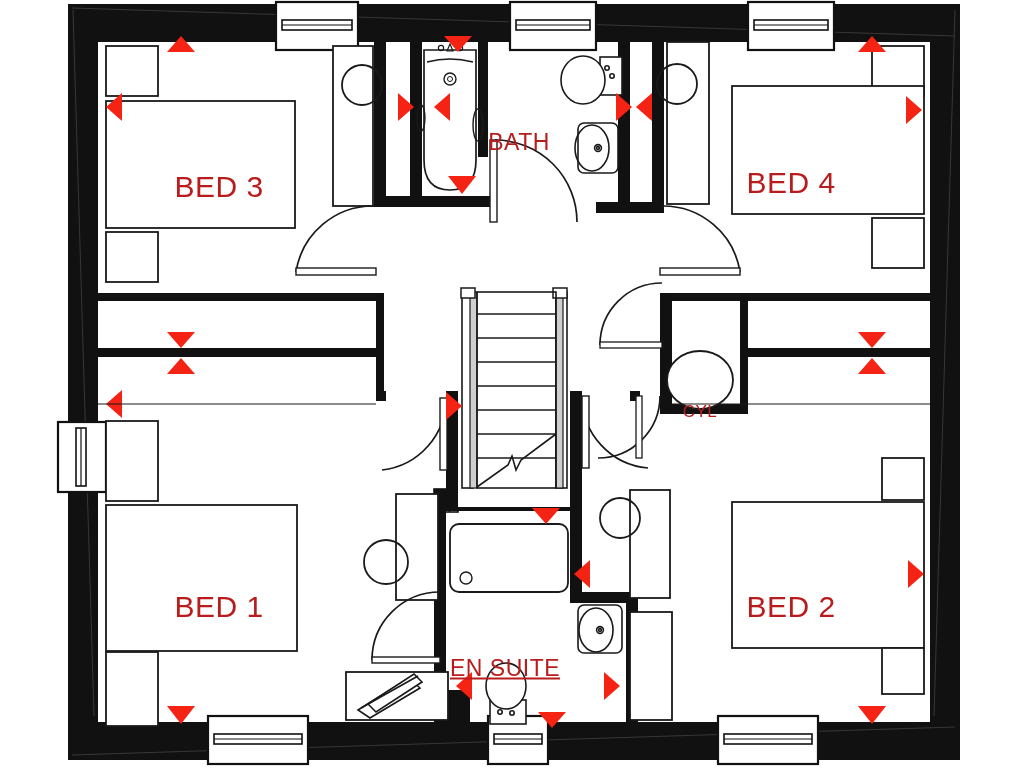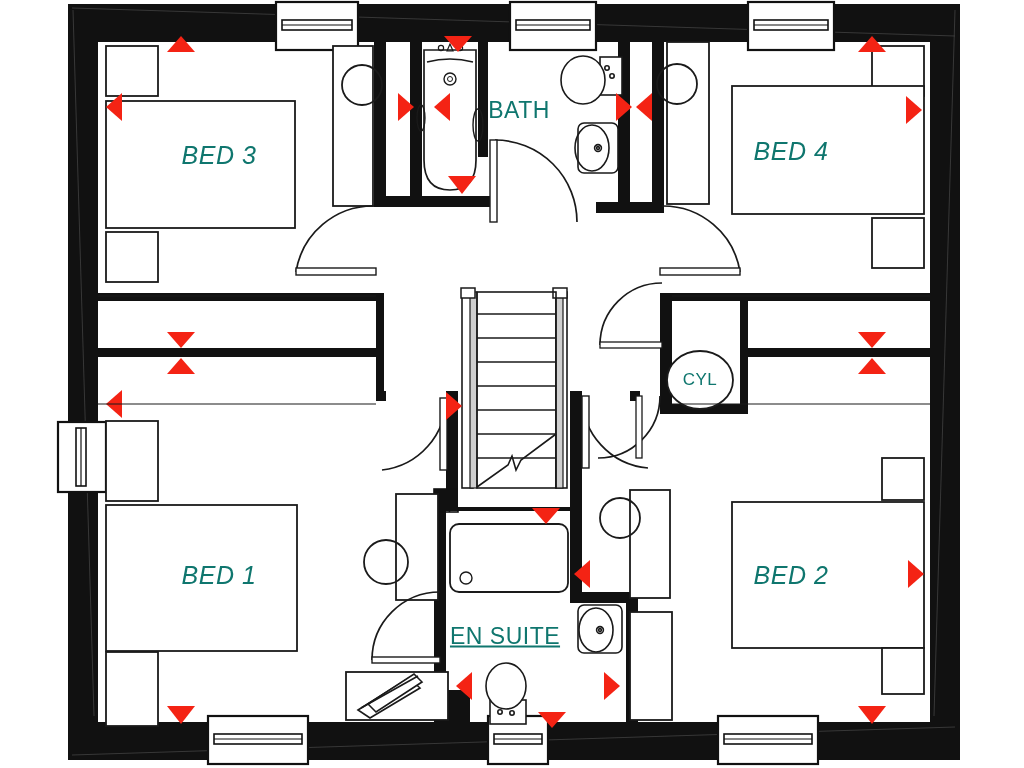--- a/index.html
+++ b/index.html
@@ -19,29 +19,30 @@
   #plan-svg {
     position: absolute;
     left: 0;
     top: 0;
     width: 1024px;
     height: 768px;
     display: block;
   }
   .room-label {
     position: absolute;
-    color: #0f766e;
+    color: #b91c1c;
     font-family: "Liberation Sans", sans-serif;
     font-weight: 400;
     white-space: nowrap;
     letter-spacing: 0.5px;
     transform: translate(-50%, -50%);
     pointer-events: none;
+    margin-top: 32px;
   }
-  .lbl-lg { font-size: 25px; font-style: italic; }
+  .lbl-lg { font-size: 30px; }
   .lbl-md { font-size: 23px; }
   .lbl-sm { font-size: 17px; }
 </style>
 </head>
 <body>
 
 <div id="plan-root">
 
   <svg id="plan-svg" viewBox="0 0 1024 768">
     <defs>

